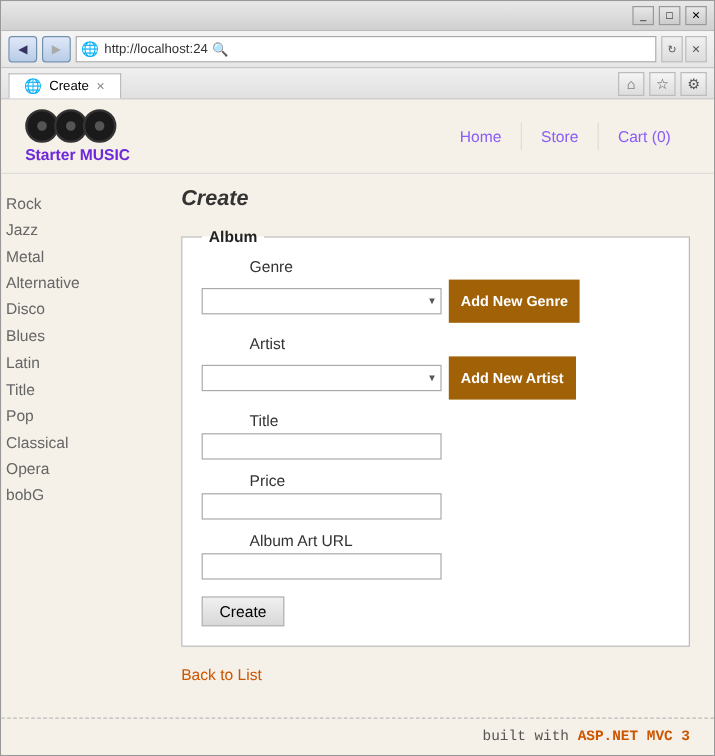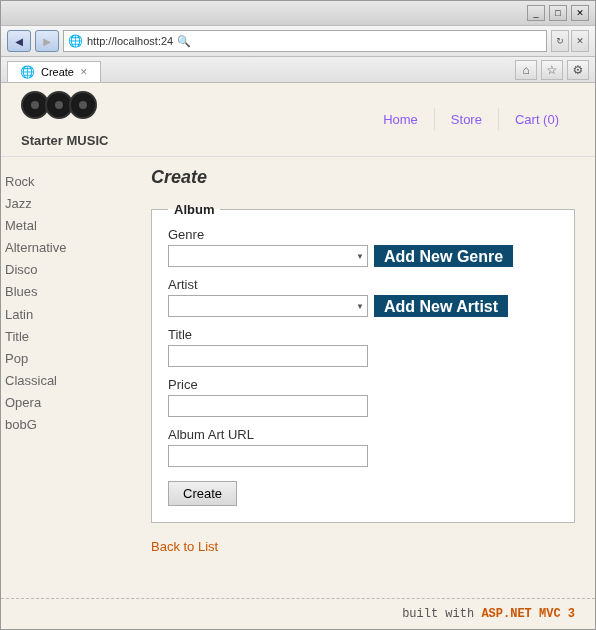--- a/index.html
+++ b/index.html
@@ -143,22 +143,22 @@
       position: relative;
       display: flex; align-items: center; justify-content: center;
     }
     .record::after {
       content: '';
       width: 8px; height: 8px;
       border-radius: 50%;
       background: #555;
     }
     .site-title {
-      font-size: 13px; font-weight: bold; color: #404040;
-      margin-top: 14px;
+      font-size: 13px; font-weight: bold; color: #6d28d9;
+      margin-top: 2px;
     }
     .site-nav {
       display: flex; align-items: center;
       gap: 0;
     }
     .nav-link {
       padding: 4px 16px;
       color: #8b5cf6;
       text-decoration: none;
       font-size: 13px;
@@ -211,20 +211,21 @@
       color: #222;
     }
     .field-row {
       margin-bottom: 10px;
     }
     .field-label {
       display: block;
       font-size: 13px;
       color: #333;
       margin-bottom: 3px;
+      margin-left: 40px;
     }
     .field-inline {
       display: flex; align-items: center; gap: 6px;
     }
     .select-wrapper {
       position: relative; display: inline-block;
     }
     .select-wrapper::after {
       content: '▼';
       position: absolute;
@@ -239,27 +240,27 @@
       border: 1px solid #aaa;
       background: white;
       font-size: 12px;
       padding: 0 20px 0 4px;
       appearance: none;
       -webkit-appearance: none;
       cursor: pointer;
     }
     .btn-add {
       padding: 3px 10px;
-      background: #0c4a6e;
+      background: #a16207;
       color: white;
       border: none;
-      font-size: 16px;
+      font-size: 12px;
       font-weight: bold;
       cursor: pointer;
-      height: 22px;
+      height: 36px;
     }
     .field-input {
       width: 200px;
       height: 22px;
       border: 1px solid #aaa;
       padding: 0 4px;
       font-size: 12px;
     }
     .btn-create {
       padding: 4px 14px;

